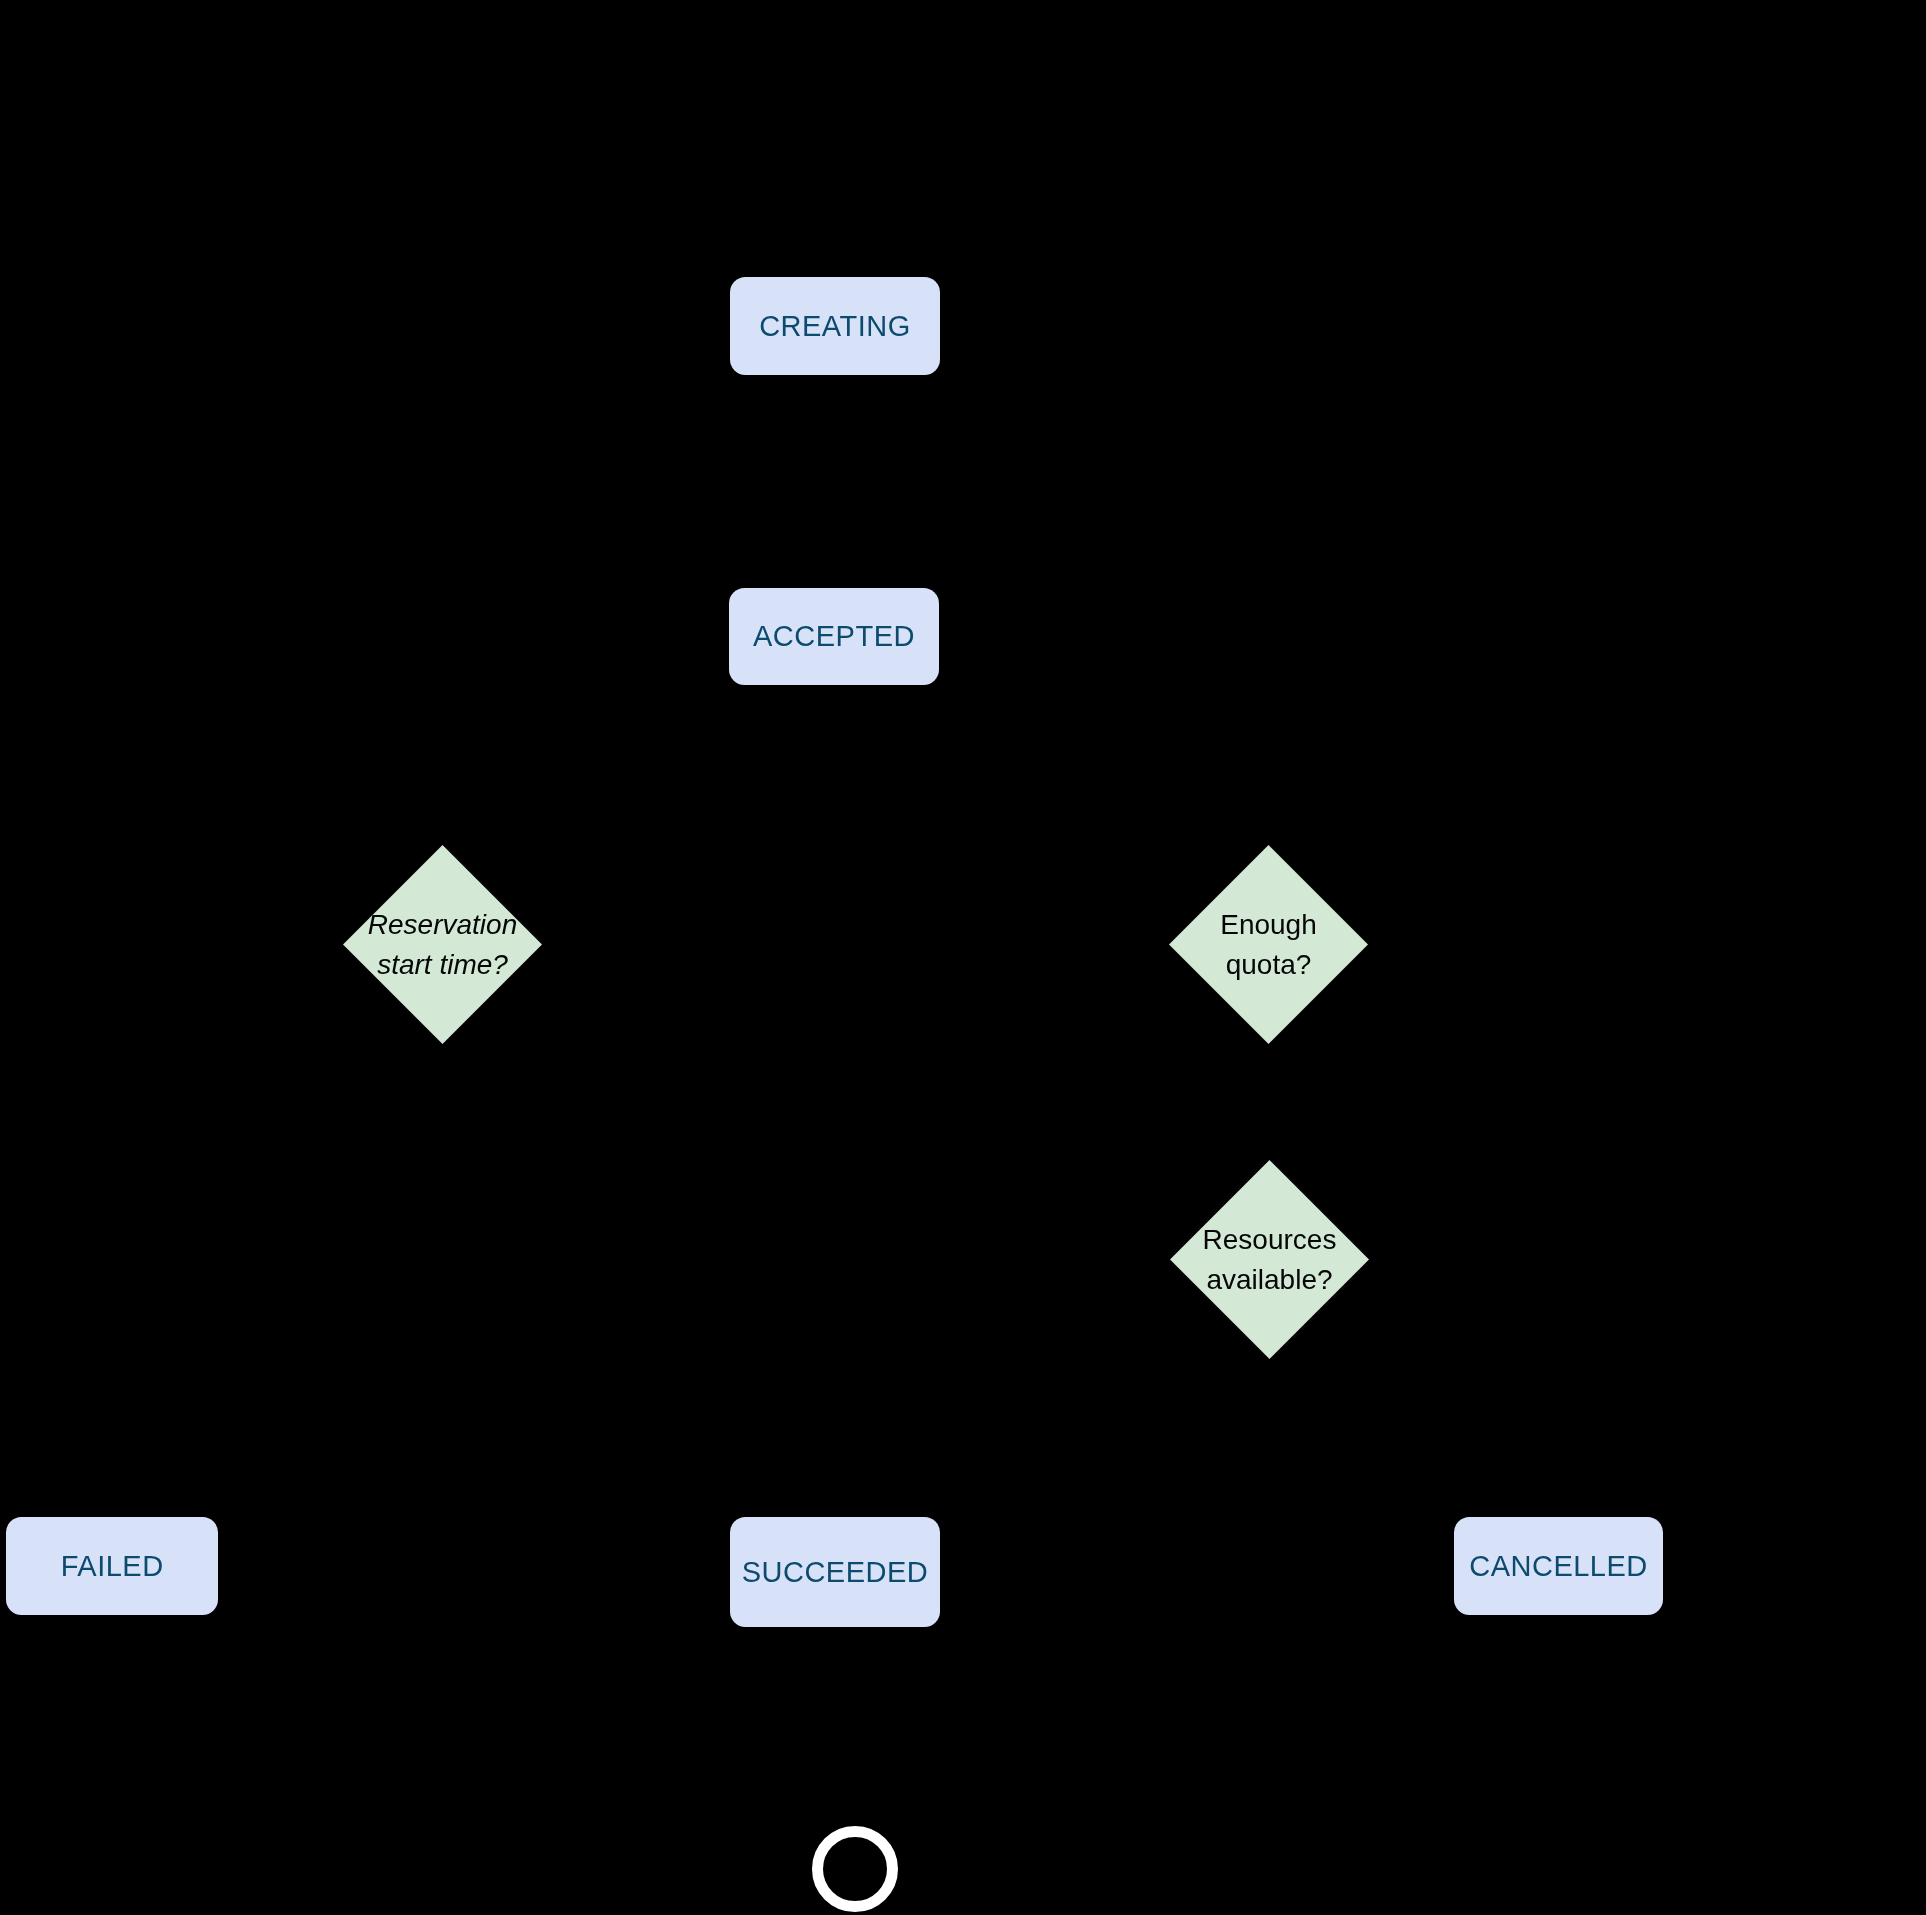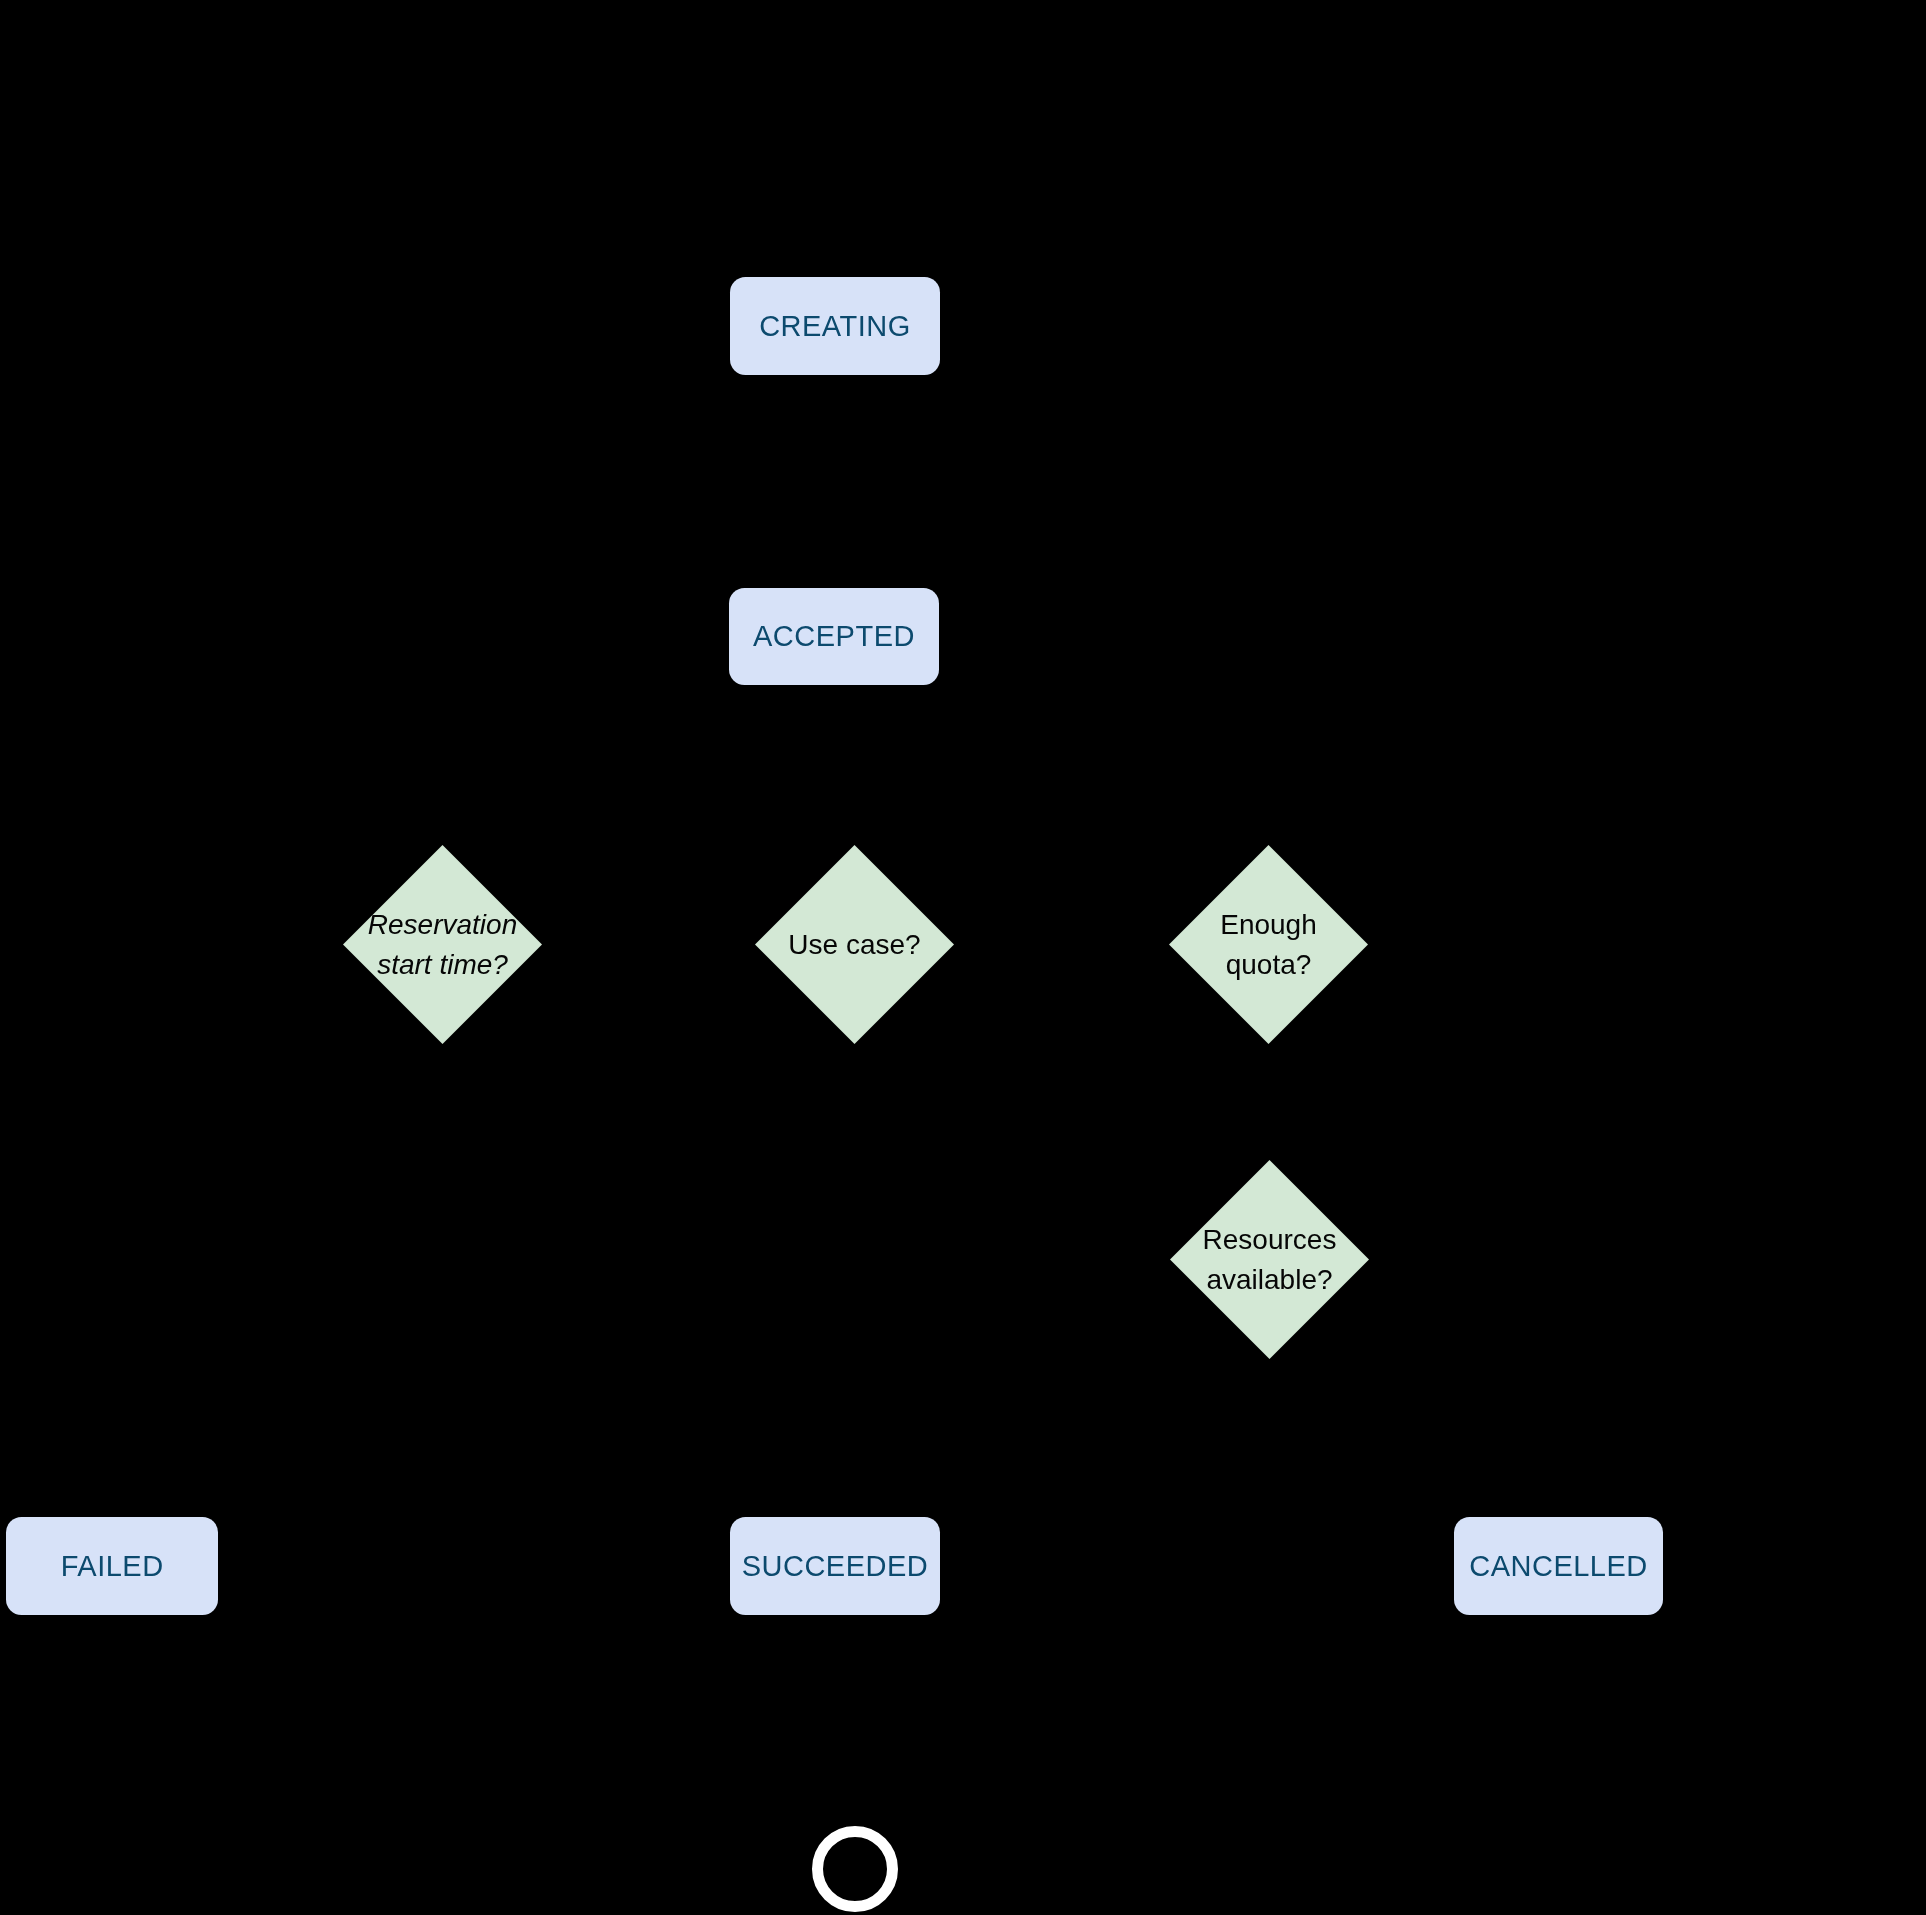--- a/index.html
+++ b/index.html
@@ -41,21 +41,21 @@
     font-size: 28px;
     line-height: 40px;
   }
   .decision-diamond .line {
     display: block;
   }
   
   #state-creating   { left: 730px; top: 277px;  width: 210px; height: 98px; }
   #state-accepted   { left: 729px; top: 588px; width: 210px; height: 97px; }
   #state-failed     { left: 6.2px;   top: 1517px; width: 212px; height: 98px; }
-  #state-succeeded  { left: 730px; top: 1517px; width: 210px; height: 98px; align-items: center; }
+  #state-succeeded  { left: 730px; top: 1517px; width: 210px; height: 110px; align-items: center; }
   #state-cancelled  { left: 1454px; top: 1517px; width: 209px; height: 98px; }
 
   #decision-reservation-start-time { left: 343px;  top: 845px; font-style: italic; }
   #decision-use-case               { left: 755px; top: 845px; }
   #decision-enough-quota           { left: 1169px; top: 845px; }
   #decision-resources-available    { left: 1170px; top: 1160px; text-align: center; }
 
   #end-state {
     position: absolute;
     left: 812px;
@@ -81,25 +81,20 @@
     <span>ACCEPTED</span>
   </div>
 
   <div class="decision-diamond" id="decision-reservation-start-time">
     <span>
       <span class="line">Reservation</span>
       <span class="line">start time?</span>
     </span>
   </div>
 
-  <div class="decision-diamond" id="decision-use-case">
-    <span>
-      <span class="line">Use case?</span>
-    </span>
-  </div>
 
   <div class="decision-diamond" id="decision-enough-quota">
     <span>
       <span class="line">Enough</span>
       <span class="line">quota?</span>
     </span>
   </div>
 
   <div class="decision-diamond" id="decision-resources-available">
     <span>

